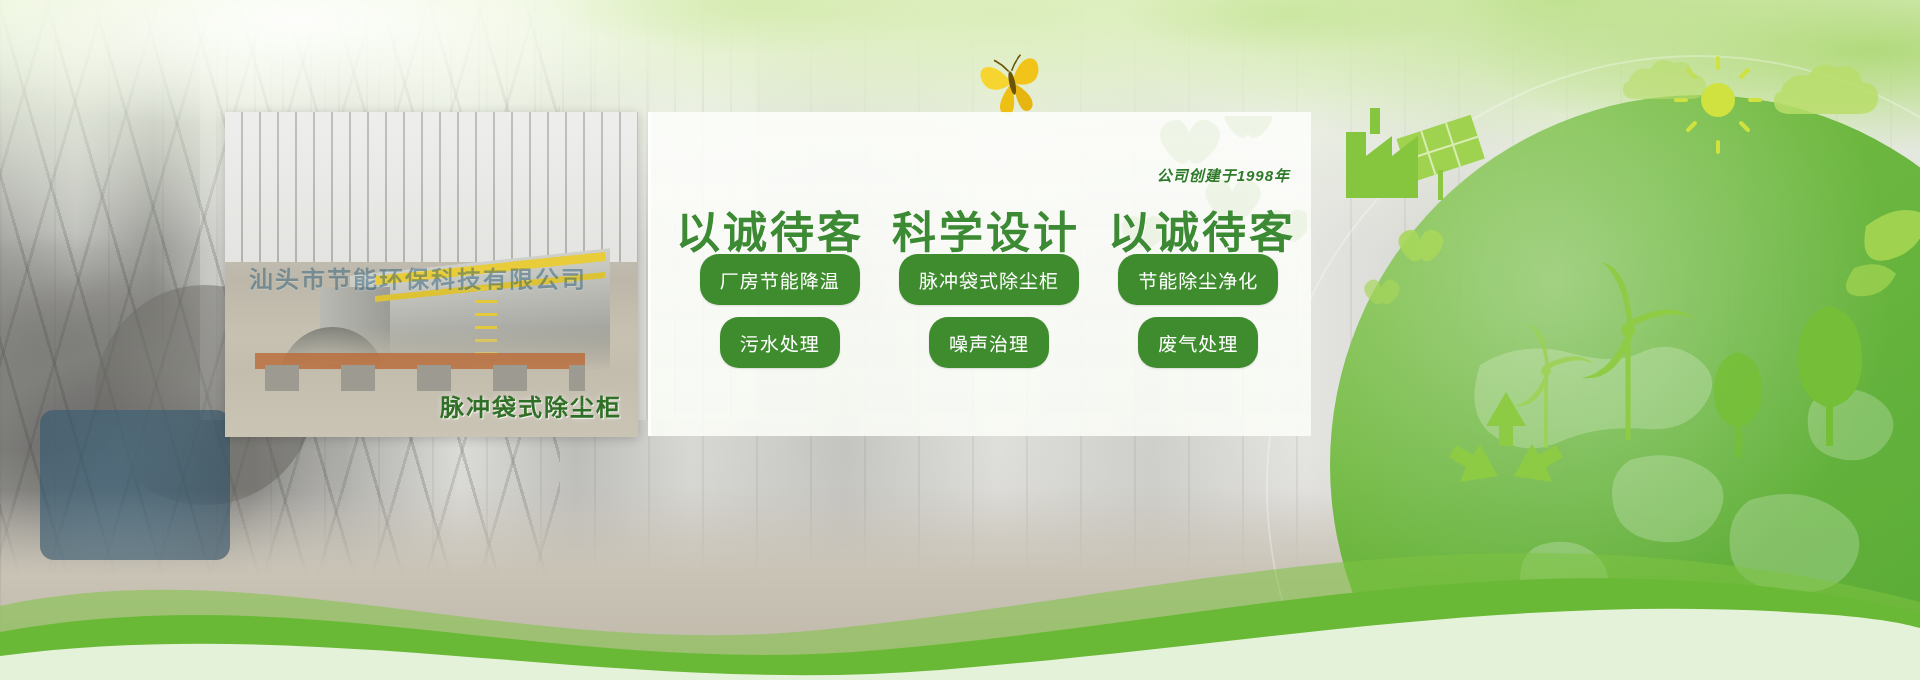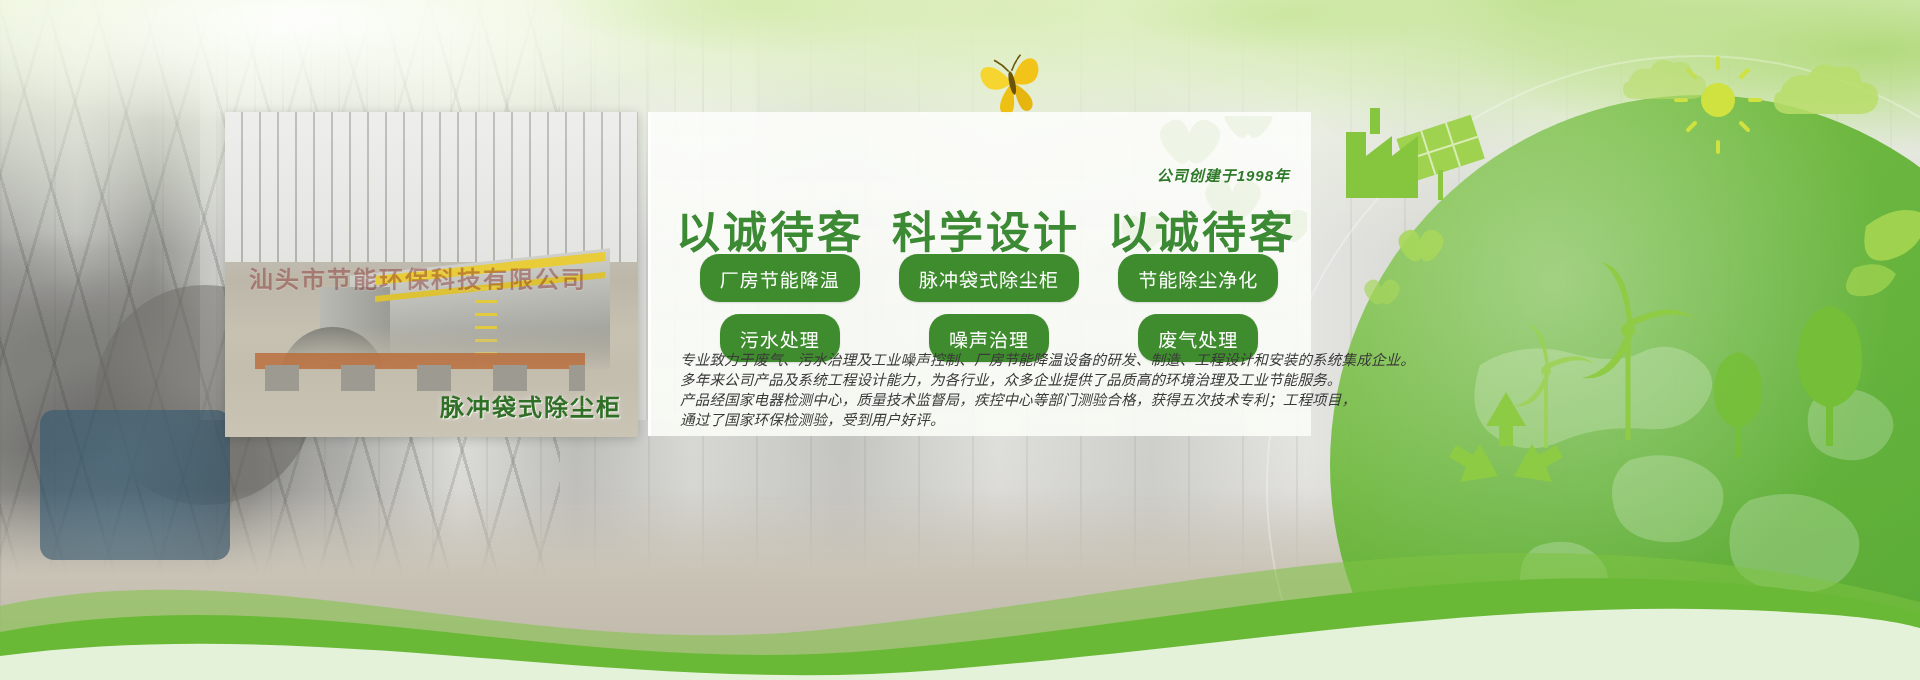--- a/index.html
+++ b/index.html
@@ -116,21 +116,21 @@
   .pc-fan{position:absolute;left:55px;top:215px;width:105px;height:105px;border-radius:50%;
     background:radial-gradient(circle at 45% 42%, #9d9e97 0%, #7d7e77 60%, #646560 100%);}
   .pc-fanhub{position:absolute;left:92px;top:252px;width:32px;height:32px;border-radius:50%;background:#56574f;}
   .pc-floor{position:absolute;left:0;bottom:0;width:413px;height:110px;
     background:linear-gradient(0deg,#cac4b5 0%,#c3bdae 60%,rgba(195,189,174,0) 100%);}
   .pc-base{position:absolute;left:30px;bottom:68px;width:330px;height:16px;background:#b9662f;opacity:.75;}
   .pc-blocks{position:absolute;left:40px;bottom:46px;width:320px;height:26px;
     background:repeating-linear-gradient(90deg,#9d9a92 0 34px, rgba(0,0,0,0) 34px 76px);}
   .pc-watermark{
     position:absolute;left:24px;top:148px;width:380px;
-    font-size:24px;letter-spacing:2px;color:#7f1d1d;opacity:.40;white-space:nowrap;font-weight:600;
+    font-size:24px;letter-spacing:2px;color:#0c4a6e;opacity:.40;white-space:nowrap;font-weight:600;
     text-shadow:0 1px 0 rgba(255,255,255,.5);
   }
   .pc-caption{
     position:absolute;right:16px;bottom:14px;
     font-size:24px;font-weight:700;color:#2f6f26;letter-spacing:2px;
     text-shadow:1px 1px 0 rgba(255,255,255,.75), 0 0 6px rgba(255,255,255,.5);
     margin-left:20px;
   }
 
   
@@ -159,21 +159,21 @@
   }
   .headline .seg{margin-left:28px;}
 
   .pills{
     position:absolute;left:36px;top:142px;width:610px;
     display:grid;grid-template-columns:repeat(3,1fr);
     row-gap:12px;column-gap:18px;justify-items:center;
   }
   .pill{
     display:inline-flex;align-items:center;justify-content:center;
-    height:48px;padding:0 20px;border-radius:19px;
+    height:19px;padding:16px 20px;border-radius:19px;
     background:#3f8c2f;color:#ffffff;
     font-size:19px;font-weight:500;letter-spacing:1px;white-space:nowrap;
     box-shadow:0 1px 2px rgba(0,0,0,.12);
   }
 
   .paragraph{
     position:absolute;left:32px;top:238px;width:620px;
     font-size:14.5px;line-height:20px;color:#3a3a38;font-style:italic;
     letter-spacing:.2px;
   }
@@ -353,22 +353,16 @@
 
     <div class="pills">
       <div class="pill">厂房节能降温</div>
       <div class="pill">脉冲袋式除尘柜</div>
       <div class="pill">节能除尘净化</div>
       <div class="pill">污水处理</div>
       <div class="pill">噪声治理</div>
       <div class="pill">废气处理</div>
     </div>
 
-    <div class="paragraph">
-      <p>专业致力于废气、污水治理及工业噪声控制、厂房节能降温设备的研发、制造、工程设计和安装的系统集成企业。</p>
-      <p>多年来公司产品及系统工程设计能力，为各行业，众多企业提供了品质高的环境治理及工业节能服务。</p>
-      <p>产品经国家电器检测中心，质量技术监督局，疾控中心等部门测验合格，获得五次技术专利；工程项目，</p>
-      <p>通过了国家环保检测验，受到用户好评。</p>
-    </div>
 
   </div>
 
 </div>
 
 </body></html>

